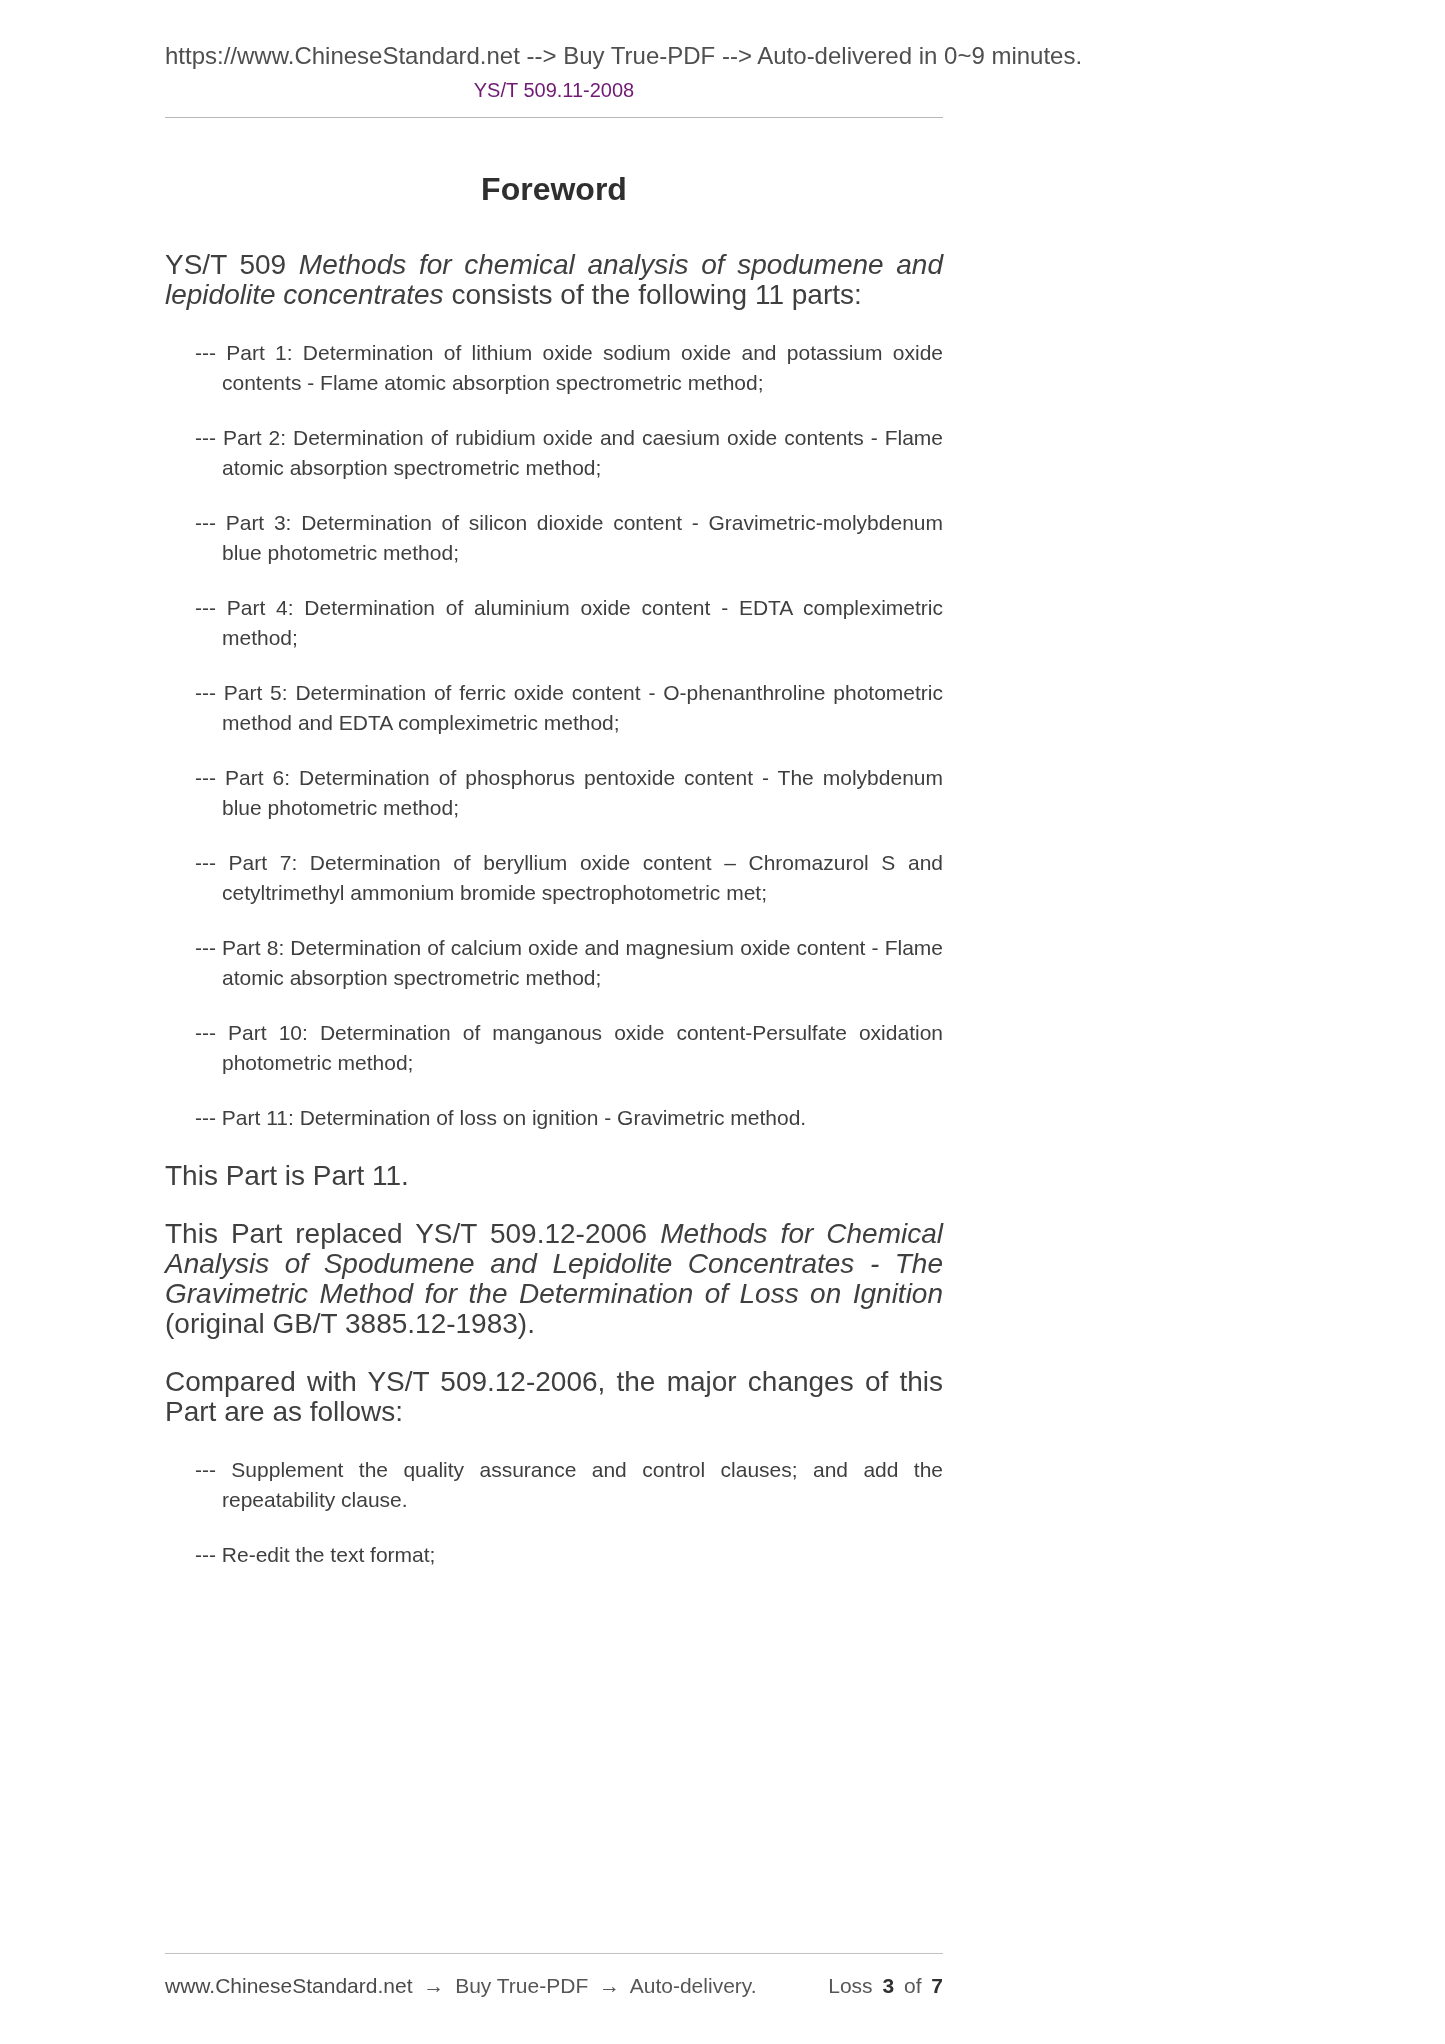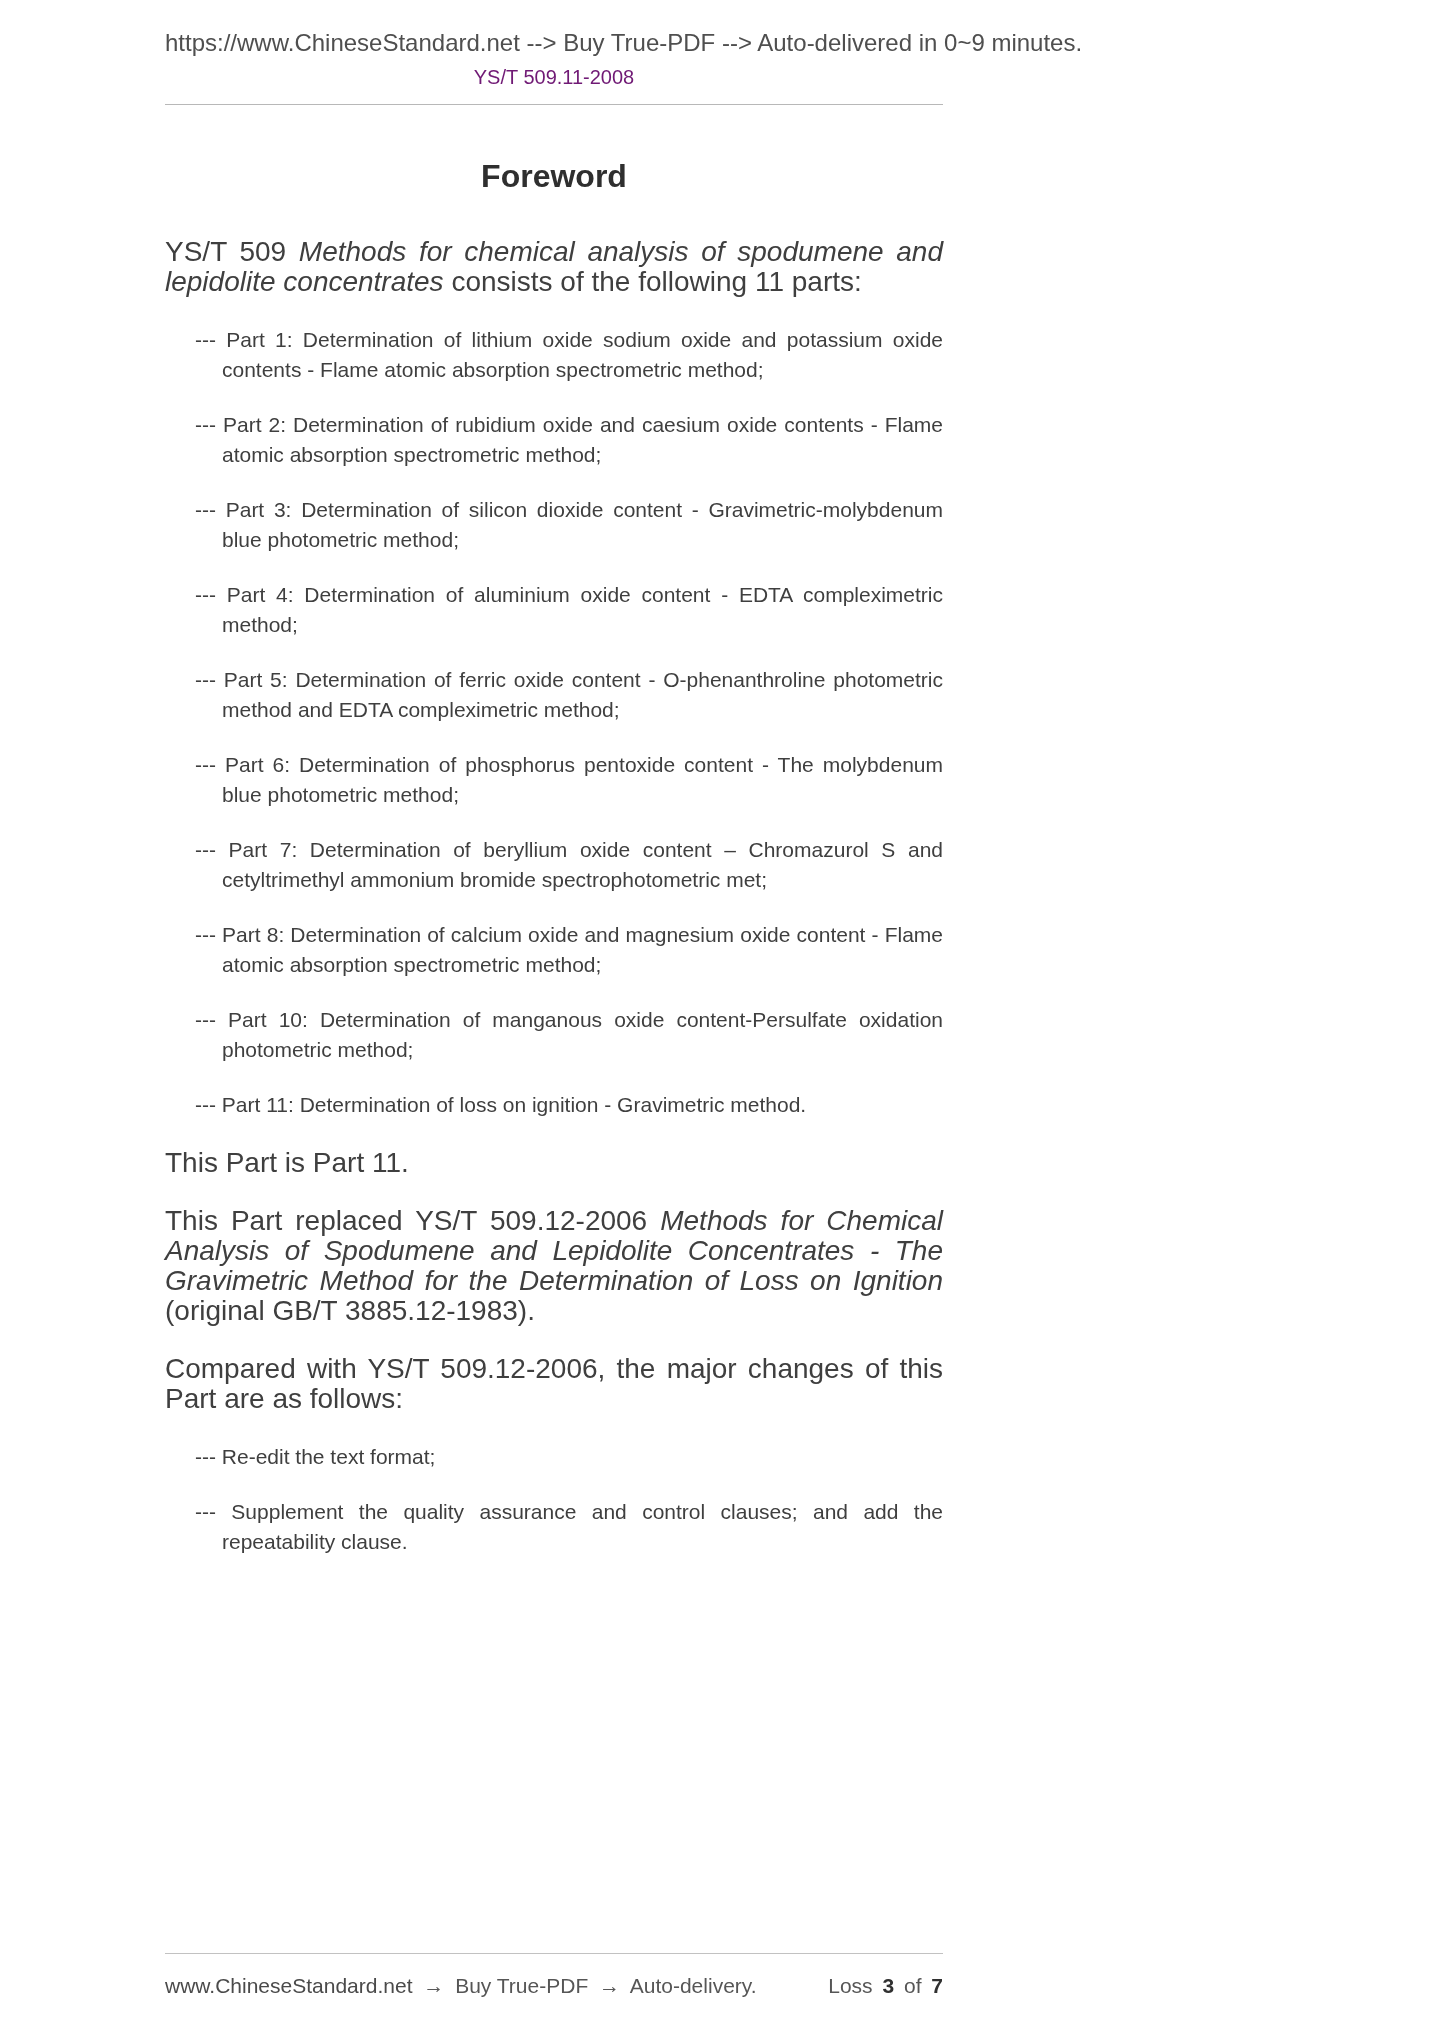--- a/index.html
+++ b/index.html
@@ -12,21 +12,21 @@
     background: #ffffff;
     font-family: "Liberation Sans", sans-serif;
     color: #3f3f3f;
     overflow: hidden;
   }
   .content {
     position: absolute;
     left: 165px;
     top: 0;
     width: 778px;
-    padding-top: 28px;
+    padding-top: 41px;
   }
   .banner {
     text-align: center;
     font-size: 24px;
     line-height: 30px;
     color: #4f4f4f;
     white-space: nowrap;
   }
   .doc-number {
     text-align: center;
@@ -120,22 +120,22 @@
       <div class="part-item">--- Part 11: Determination of loss on ignition - Gravimetric method.</div>
     </div>
 
     <p class="body-par">This Part is Part 11.</p>
 
     <p class="body-par"><span>This Part replaced YS/T 509.12-2006 </span><span class="italic">Methods for Chemical Analysis of Spodumene and Lepidolite Concentrates - The Gravimetric Method for the Determination of Loss on Ignition</span><span> (original GB/T 3885.12-1983).</span></p>
 
     <p class="body-par">Compared with YS/T 509.12-2006, the major changes of this Part are as follows:</p>
 
     <div class="parts-list">
+      <div class="part-item">--- Supplement the quality assurance and control clauses; and add the repeatability clause.</div>
       <div class="part-item">--- Re-edit the text format;</div>
-      <div class="part-item">--- Supplement the quality assurance and control clauses; and add the repeatability clause.</div>
     </div>
 
   </div>
 
   <div class="footer">
     <hr class="footer-rule">
     <div class="footer-row">
       <div class="footer-left">
         <span class="footer-link">www.ChineseStandard.net</span>
         <span class="arrow">→</span>

